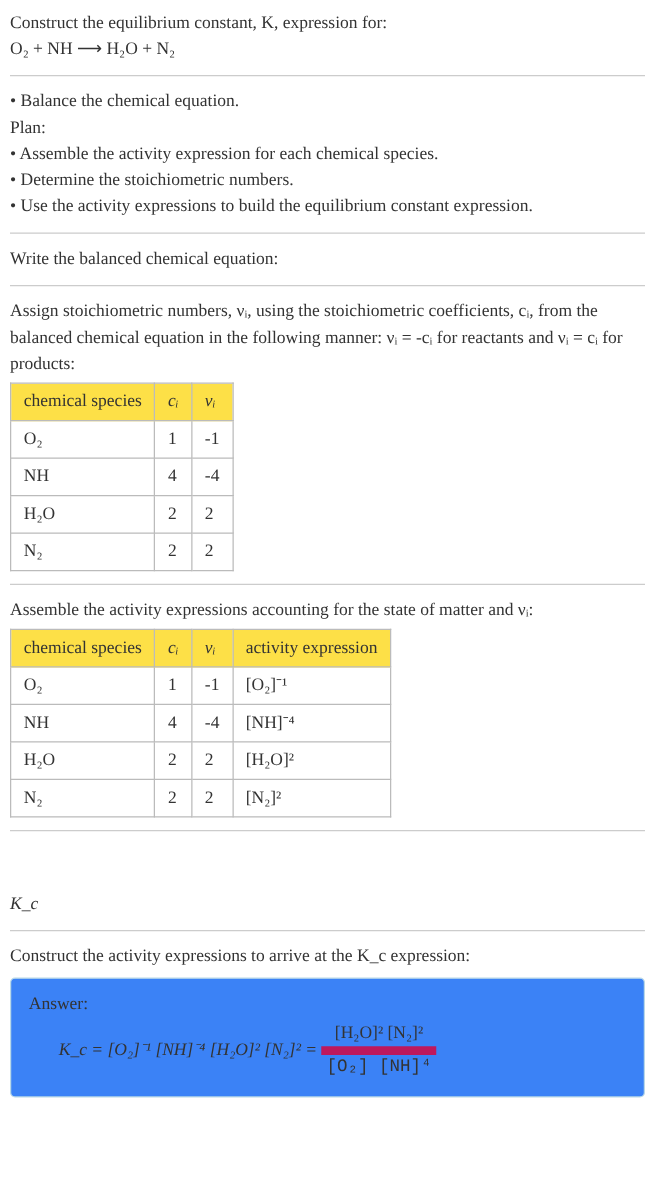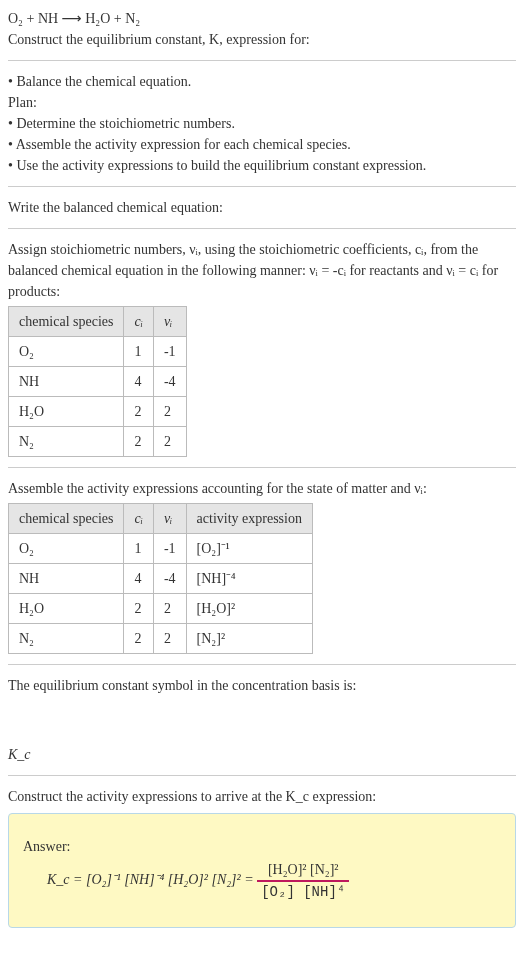--- a/index.html
+++ b/index.html
@@ -23,52 +23,52 @@
 table {
   border-collapse: collapse;
   margin: 4px 0;
 }
 td, th {
   border: 1px solid #bbb;
   padding: 4px 10px;
   text-align: left;
   font-weight: normal;
 }
-th { background: #e5e5e5; }
+th { background: #fde047; }
 .answer-box {
-  background: #fef9c3;
+  background: #3b82f6;
   border: 1px solid #b8d8e8;
   border-radius: 4px;
-  padding: 22px 14px;
+  padding: 10px 14px;
   margin-top: 6px;
 }
 .eq-line { margin: 2px 0; }
 .frac {
   display: inline-block;
   vertical-align: middle;
   text-align: center;
 }
-.frac .num { display:block; border-bottom:2px solid #be185d; padding:0 4px; }
+.frac .num { display:block; border-bottom:7px solid #be185d; padding:0 4px; }
 .frac .den { display:block; padding:0 4px;font-family:Liberation Mono, monospace; }
 .indent { padding-left: 24px; display:block; }
 </style>
 </head>
 <body>
 
 <div class="section">
+  <div><span>Construct the equilibrium constant, K, expression for:</span></div>
   <div>O₂ + NH ⟶ H₂O + N₂</div>
-  <div><span>Construct the equilibrium constant, K, expression for:</span></div>
 </div>
 <hr>
 
 <div class="section">
   <div>• Balance the chemical equation.</div>
   <div>Plan:</div>
+  <div>• Assemble the activity expression for each chemical species.</div>
   <div>• Determine the stoichiometric numbers.</div>
-  <div>• Assemble the activity expression for each chemical species.</div>
   <div>• Use the activity expressions to build the equilibrium constant expression.</div>
 </div>
 <hr>
 
 <div class="section">
   <div>Write the balanced chemical equation:</div>
 </div>
 <hr>
 
 <div class="section">
@@ -138,21 +138,20 @@
           <td>2</td>
           <td>2</td>
           <td>[N₂]²</td>
         </tr>
   </tbody>
     </table>
 </div>
 <hr>
 
 <div class="section">
-  <div>The equilibrium constant symbol in the concentration basis is:</div>
   <div class="italic">K_c</div>
 </div>
 <hr>
 
 <div class="section">
   <div>Construct the activity expressions to arrive at the K_c expression:</div>
   <div class="answer-box">
     <div>Answer:</div>
     <div class="indent eq-line">
       <span class="italic">K_c = [O₂]⁻¹ [NH]⁻⁴ [H₂O]² [N₂]² = </span>

